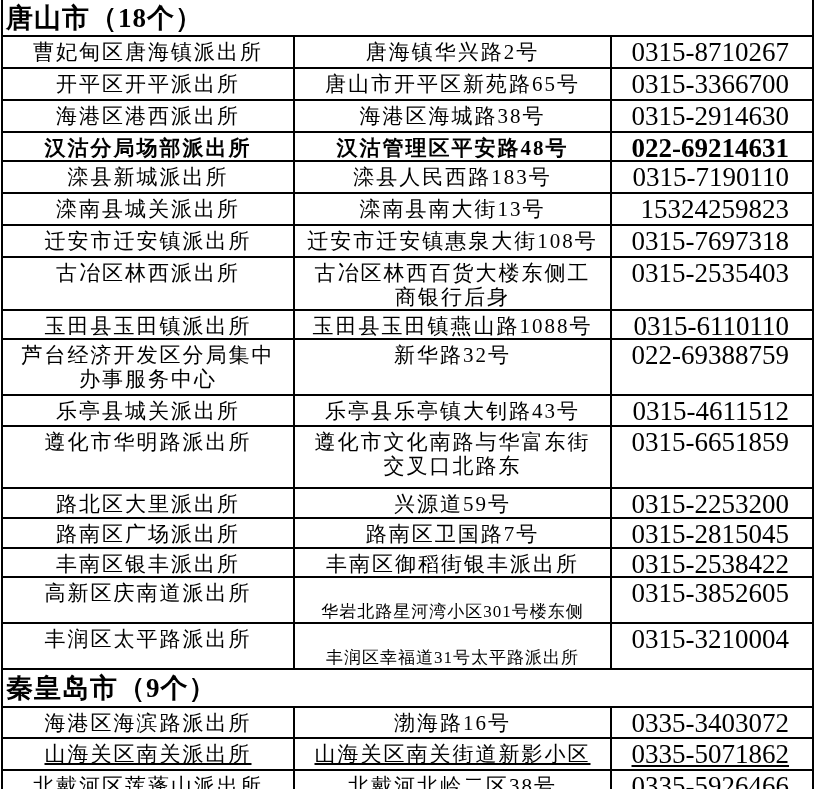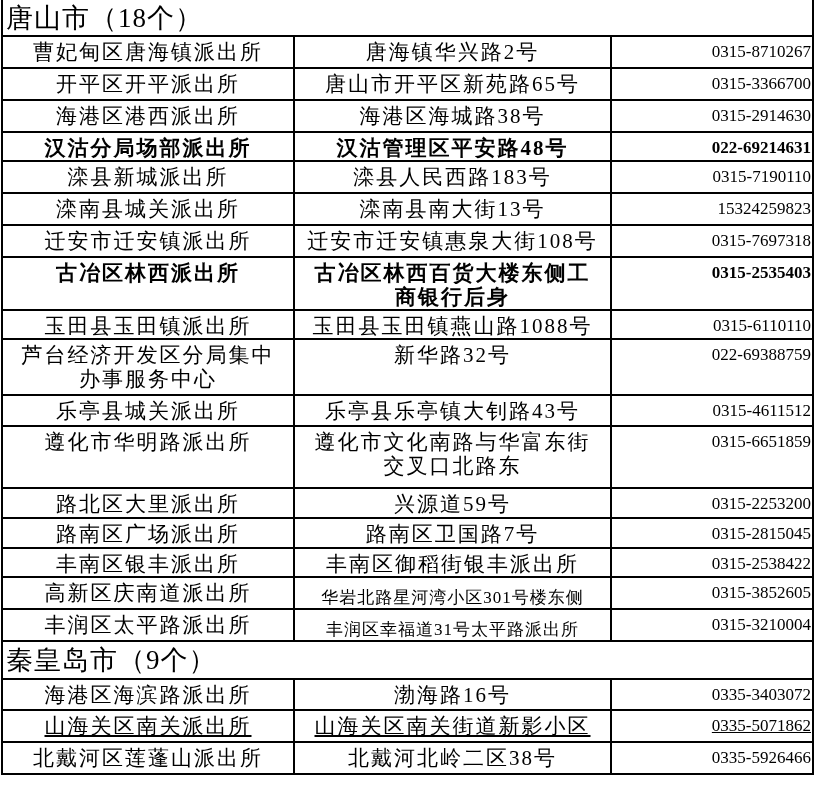--- a/index.html
+++ b/index.html
@@ -30,21 +30,21 @@
   col.c2 { width: 317px; }
   col.c3 { width: 202px; }
   td {
     border: 2px solid #000000;
     vertical-align: top;
     overflow: hidden;
   }
   tr.section-title-row td.title-cell {
     border-left: 2px solid #000000;
     border-right: 2px solid #000000;
-    font-weight: normal;
+    font-weight: bold;
     font-size: 27px;
     line-height: 32px;
     padding: 2px 0 0 3px;
     letter-spacing: 1px;
     text-align: left;
     font-family: "Liberation Serif", "DejaVu Serif", serif;
   }
   tr.first-title td.title-cell {
     border-top: none;
   }
@@ -52,28 +52,28 @@
     text-align: center;
     font-size: 21px;
     line-height: 24px;
     padding: 3px 2px 0 2px;
     letter-spacing: 2px;
     white-space: pre-line;
   }
   td.addr-cell.small {
     font-size: 17px;
     line-height: 20px;
-    padding-top: 10px;
+    padding-top: 24px;
     letter-spacing: 1px;
   }
   td.phone-cell {
     text-align: right;
-    font-size: 17px;
+    font-size: 27px;
     line-height: 24px;
-    padding: 3px 1px 0 2px;
+    padding: 3px 23px 0 2px;
     letter-spacing: 0;
     white-space: nowrap;
   }
 </style>
 </head>
 <body>
 
 <div class="page">
   <table class="station-table">
     <colgroup>
@@ -113,21 +113,21 @@
         <tr style="height: 32px;">
           <td class="name-cell">滦南县城关派出所</td>
           <td class="addr-cell">滦南县南大街13号</td>
           <td class="phone-cell">15324259823</td>
         </tr>
         <tr style="height: 32px;">
           <td class="name-cell">迁安市迁安镇派出所</td>
           <td class="addr-cell">迁安市迁安镇惠泉大街108号</td>
           <td class="phone-cell">0315-7697318</td>
         </tr>
-        <tr style="height: 46px; font-weight: bold;">
+        <tr style="height: 46px;">
           <td class="name-cell">古冶区林西派出所</td>
           <td class="addr-cell">古冶区林西百货大楼东侧工
 商银行后身</td>
           <td class="phone-cell">0315-2535403</td>
         </tr>
         <tr style="height: 25px;">
           <td class="name-cell">玉田县玉田镇派出所</td>
           <td class="addr-cell">玉田县玉田镇燕山路1088号</td>
           <td class="phone-cell">0315-6110110</td>
         </tr>

